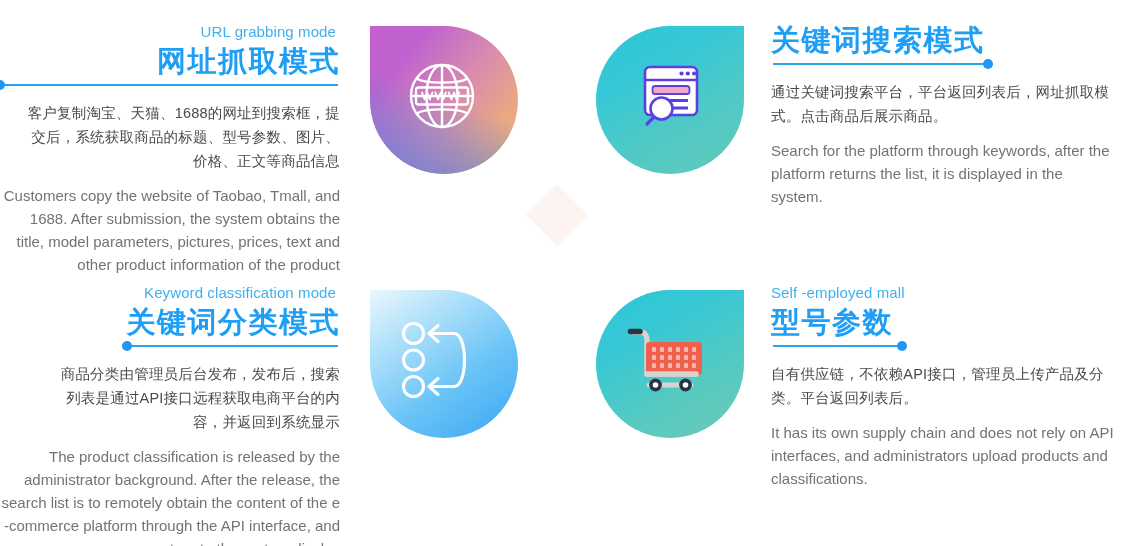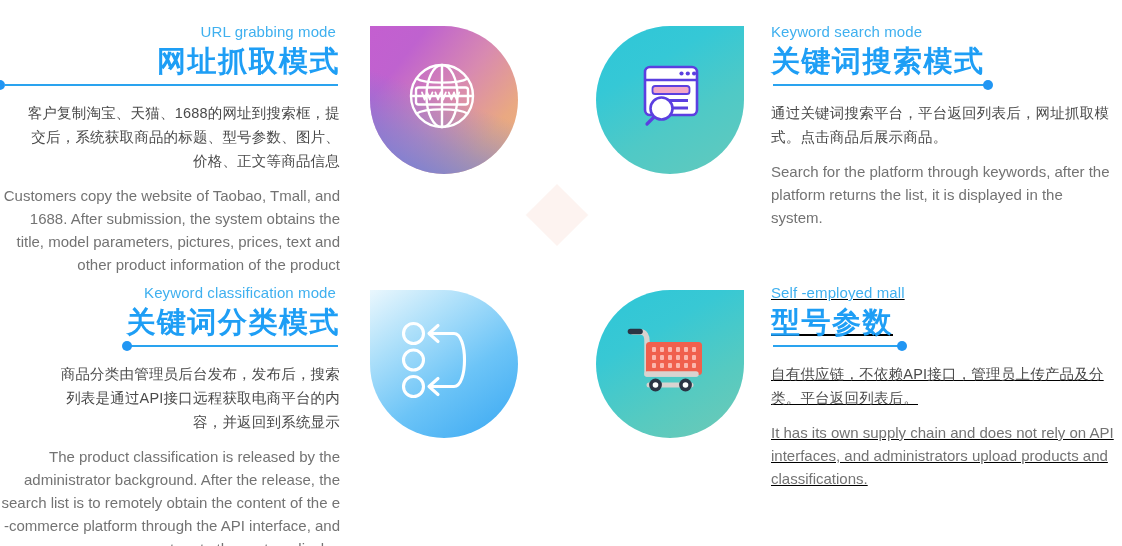--- a/index.html
+++ b/index.html
@@ -43,21 +43,21 @@
     letter-spacing:.2px;
   }
   .desc-en{
     color:#737373;font-size:15px;line-height:23px;margin:11px 0 0 0;
   }
 
   
   #block-url       {left:-5px; top:22px;}
   #block-keyword   {left:771px;top:22px;}
   #block-classify  {left:-5px; top:283px;}
-  #block-mall      {left:771px;top:283px;text-decoration:underline;}
+  #block-mall      {left:771px;top:283px;}
 
   
   .block.left  .rule{right:0;}
   .block.left  .rule-dot{}
   .block.right .rule{left:0;}
 
   
   .leaf{
     position:absolute;width:148px;height:148px;
     display:flex;align-items:center;justify-content:center;
@@ -114,21 +114,20 @@
     <div class="title-cn">网址抓取模式</div>
     <div class="rule-wrap">
       <div class="rule" style="left:10px;right:2px;"></div>
       <div class="rule-dot" style="left:0px;"></div>
     </div>
     <p class="desc-cn" style="padding-left:30px;">客户复制淘宝、天猫、1688的网址到搜索框，提交后，系统获取商品的标题、型号参数、图片、价格、正文等商品信息</p>
     <p class="desc-en" style="padding-left:4px;">Customers copy the website of Taobao, Tmall, and 1688. After submission, the system obtains the title, model parameters, pictures, prices, text and other product information of the product</p>
   </div>
 
   <div class="block right" id="block-keyword">
-    <div class="eyebrow">Keyword search mode</div>
     <div class="title-cn">关键词搜索模式</div>
     <div class="rule-wrap">
       <div class="rule" style="left:2px;width:212px;"></div>
       <div class="rule-dot" style="left:212px;"></div>
     </div>
     <p class="desc-cn">通过关键词搜索平台，平台返回列表后，网址抓取模式。点击商品后展示商品。</p>
     <p class="desc-en">Search for the platform through keywords, after the platform returns the list, it is displayed in the system.</p>
   </div>
 
   <div class="block left" id="block-classify">

